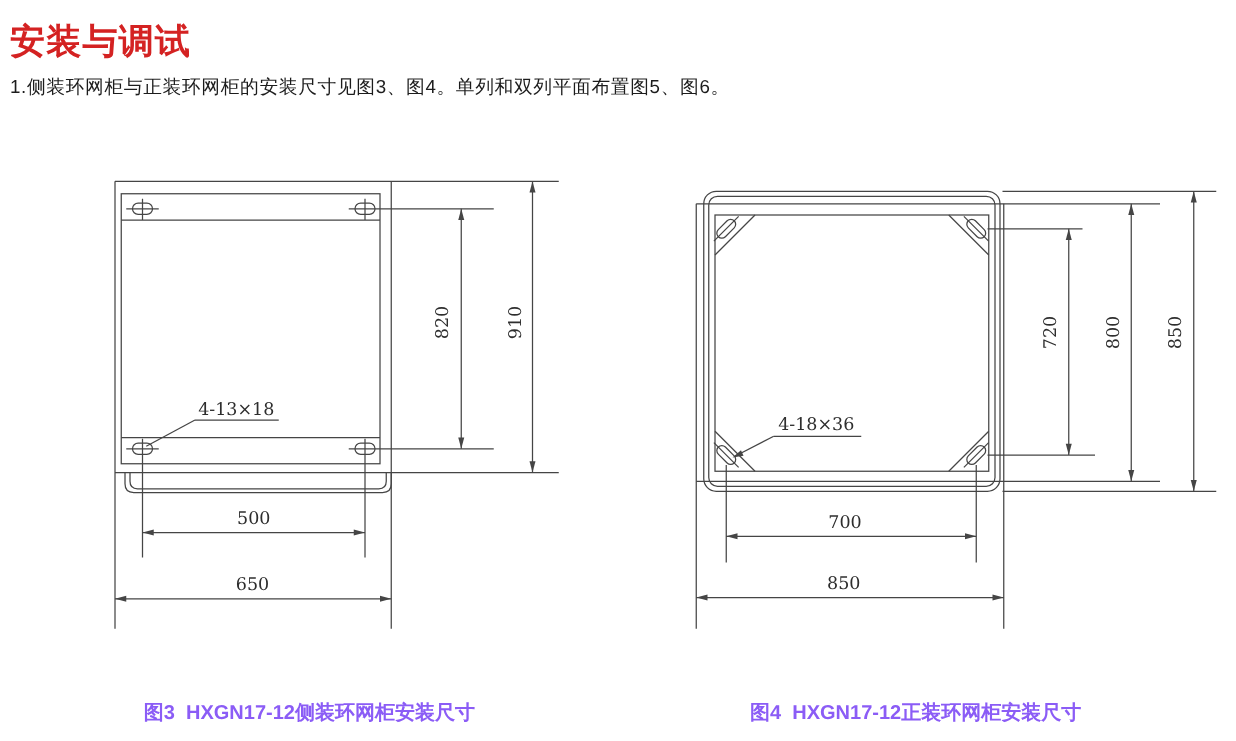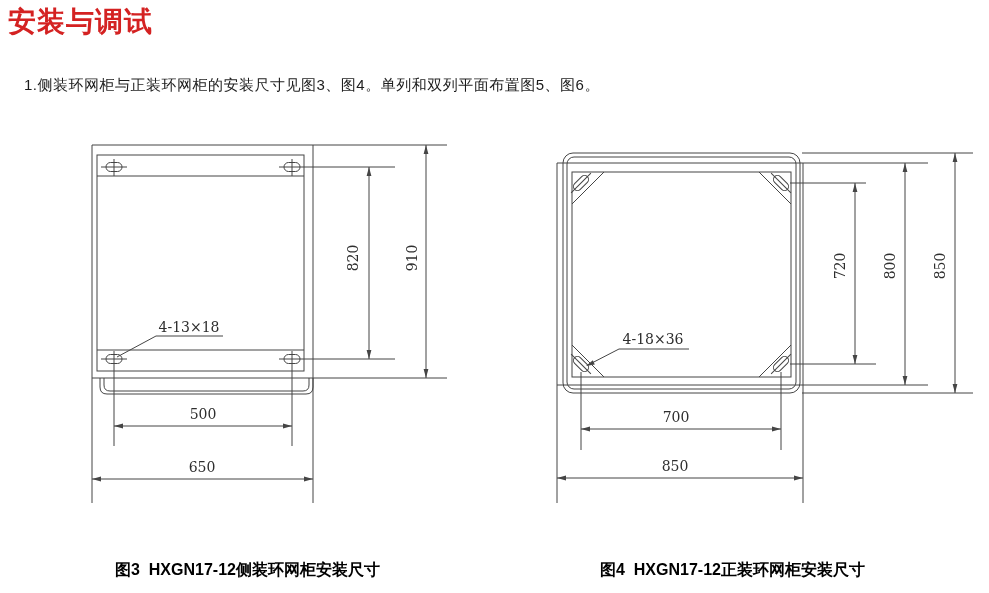--- a/index.html
+++ b/index.html
@@ -1,31 +1,31 @@
 <!DOCTYPE html>
 <html><head>
 <meta charset="utf-8">
 <style>
   html,body{margin:0;padding:0;}
   body{
     width:989px;height:593px;position:relative;background:#ffffff;
     font-family:"Liberation Sans",sans-serif;overflow:hidden;
   }
   .page-title{
-    position:absolute;left:8px;top:3px;margin:0;
+    position:absolute;left:8px;top:14px;margin:0;
     font-size:28px;font-weight:bold;color:#d42222;letter-spacing:1px;
   }
   .intro{
-    position:absolute;left:8px;top:60px;margin:16px;
+    position:absolute;left:8px;top:60px;margin:0;
     font-size:15px;color:#1c1c1c;letter-spacing:0.5px;
   }
   svg.drawings{position:absolute;left:0;top:0;}
   .caption{
     position:absolute;top:560px;margin:0;
-    font-size:16px;font-weight:bold;color:#000000;white-space:pre;
+    font-size:16px;font-weight:bold;color:#8b5cf6;white-space:pre;
   }
   .cap3{left:115px;}
   .cap4{left:600px;}
   svg .dimtext{
     font-family:"DejaVu Serif","Liberation Serif",serif;
     font-size:14px;fill:#2e2e2e;stroke:none;
   }
 </style>
 </head>
 <body>

